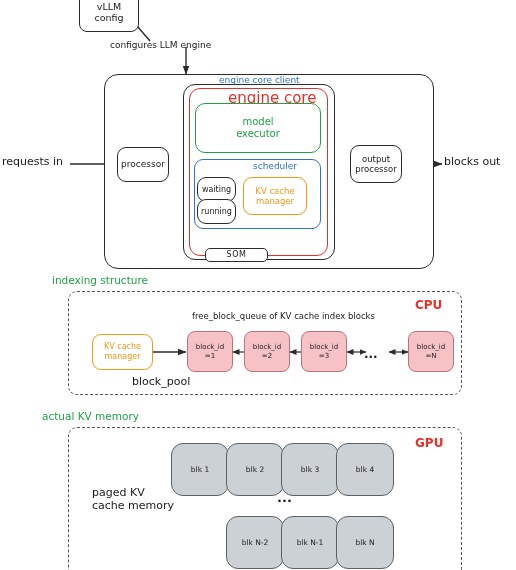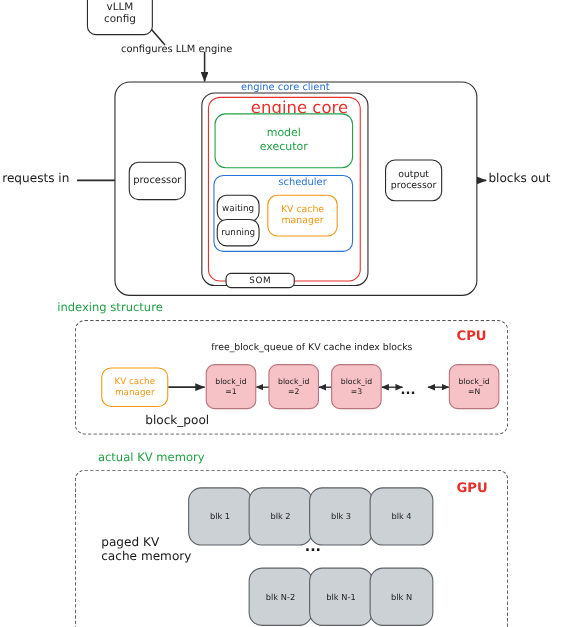--- a/index.html
+++ b/index.html
@@ -145,21 +145,21 @@
   </div>
   <div class="lbl" style="left:364px;top:348px;font-size:12px;font-weight:bold;">...</div>
   <div class="abs box-pink ctr" style="left:408px;top:331px;width:46px;height:41px;font-size:7px;
               flex-direction:column;">
     <span>block_id</span>
     <span>=N</span>
   </div>
 
   <div class="lbl" style="left:132px;top:376px;font-size:11px;">block_pool</div>
 
-  <div class="lbl t-green" style="left:42px;top:410px;font-size:10.5px;margin-left:47px;">actual KV memory</div>
+  <div class="lbl t-green" style="left:42px;top:410px;font-size:10.5px;">actual KV memory</div>
 
   <div class="abs dash" style="left:68px;top:427px;width:394px;height:150px;"></div>
 
   <div class="lbl t-red" style="left:415px;top:437px;font-size:12px;font-weight:bold;">GPU</div>
 
   <div class="lbl" style="left:92px;top:487px;font-size:11px;">
     <div>paged KV</div>
     <div>cache memory</div>
   </div>
 

